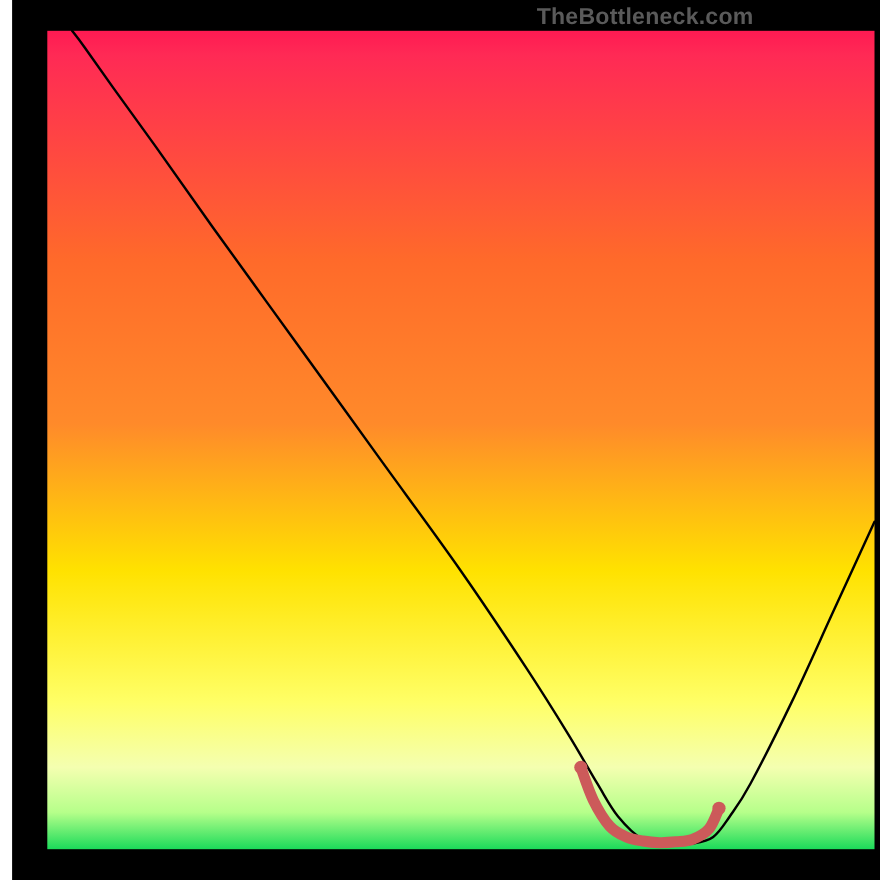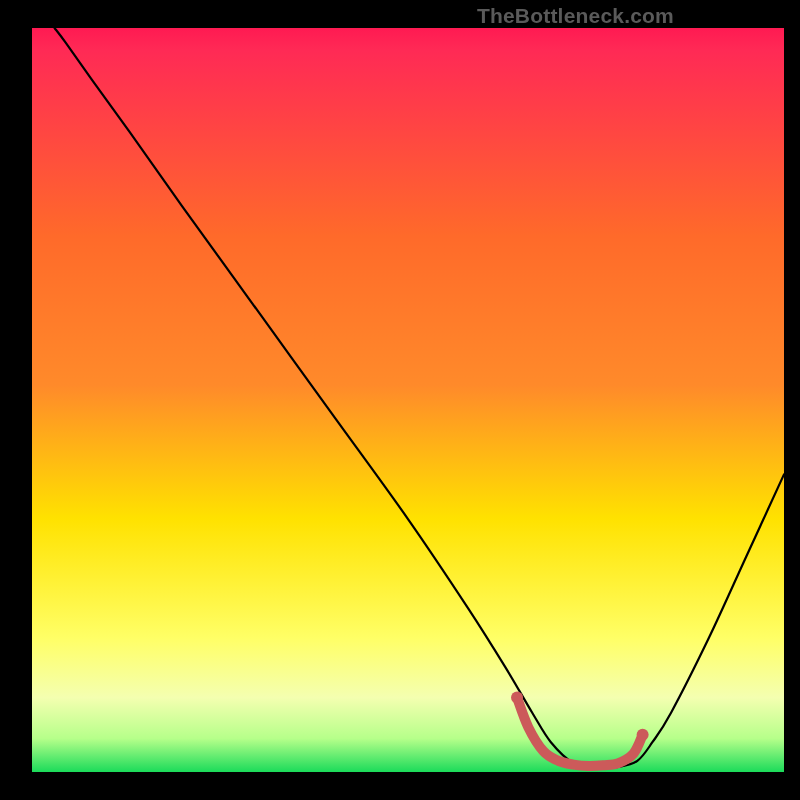--- a/index.html
+++ b/index.html
@@ -5,20 +5,21 @@
   body {
     margin: 0;
     padding: 0;
     background: #fff;
     font-family: Arial, Helvetica, sans-serif;
   }
   .wrap {
     width: 688px;
     height: 800px;
     position: relative;
+    margin-left: 11px;
   }
   .watermark {
     position: absolute;
     top: 4px;
     right: 14px;
     font-size: 21px;
     font-weight: bold;
     color: #5a5a5a;
     letter-spacing: 0.2px;
   }

